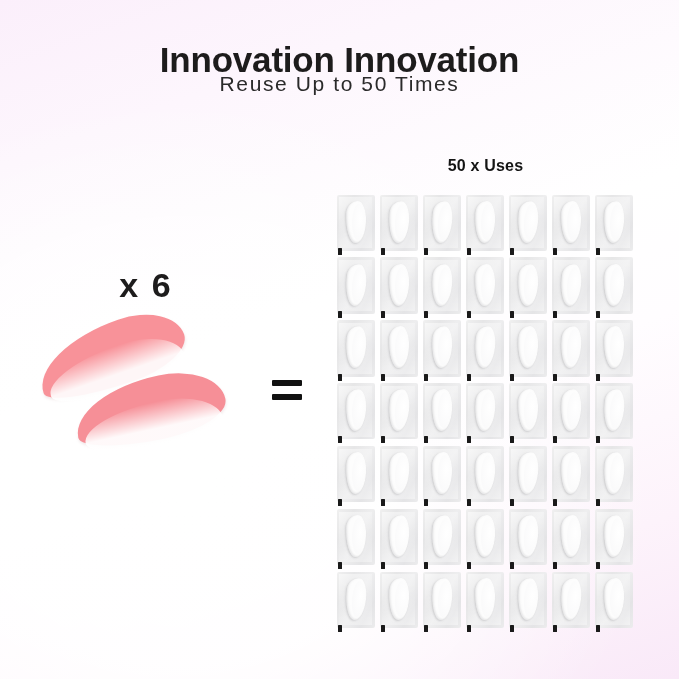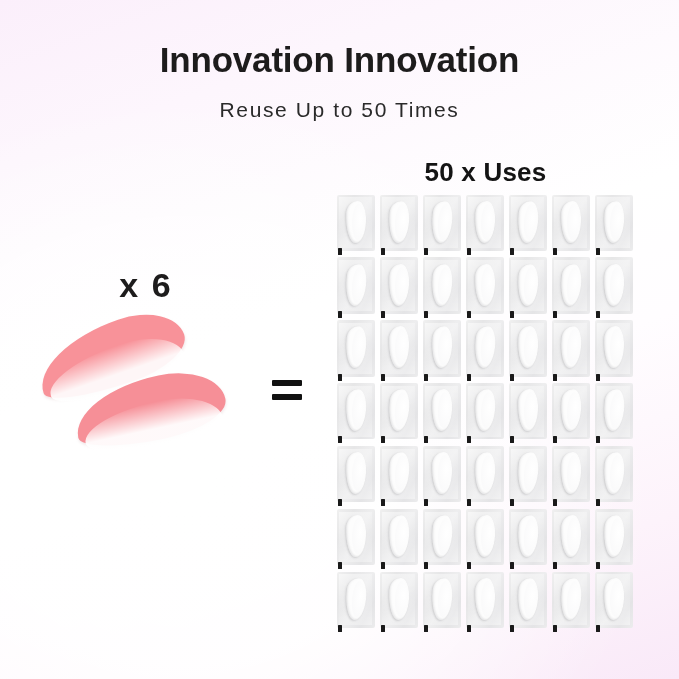--- a/index.html
+++ b/index.html
@@ -33,35 +33,35 @@
     text-align: center;
     font-size: 35px;
     font-weight: bold;
     color: #1d1c1c;
     letter-spacing: -0.2px;
     line-height: 1.15;
   }
   .subtitle {
     position: absolute;
     left: 0;
-    top: 98px;
+    top: 72px;
     width: 679px;
     text-align: center;
     font-size: 21px;
     font-weight: 400;
     color: #2a2a2a;
     letter-spacing: 1.6px;
   }
   .grid-label {
     position: absolute;
     left: 335px;
     top: 157px;
     width: 301px;
     text-align: center;
-    font-size: 26px;
+    font-size: 16px;
     font-weight: bold;
     color: #141414;
     letter-spacing: 0.2px;
   }
 
   
   .multiplier {
     position: absolute;
     left: 76px;
     top: 266px;

